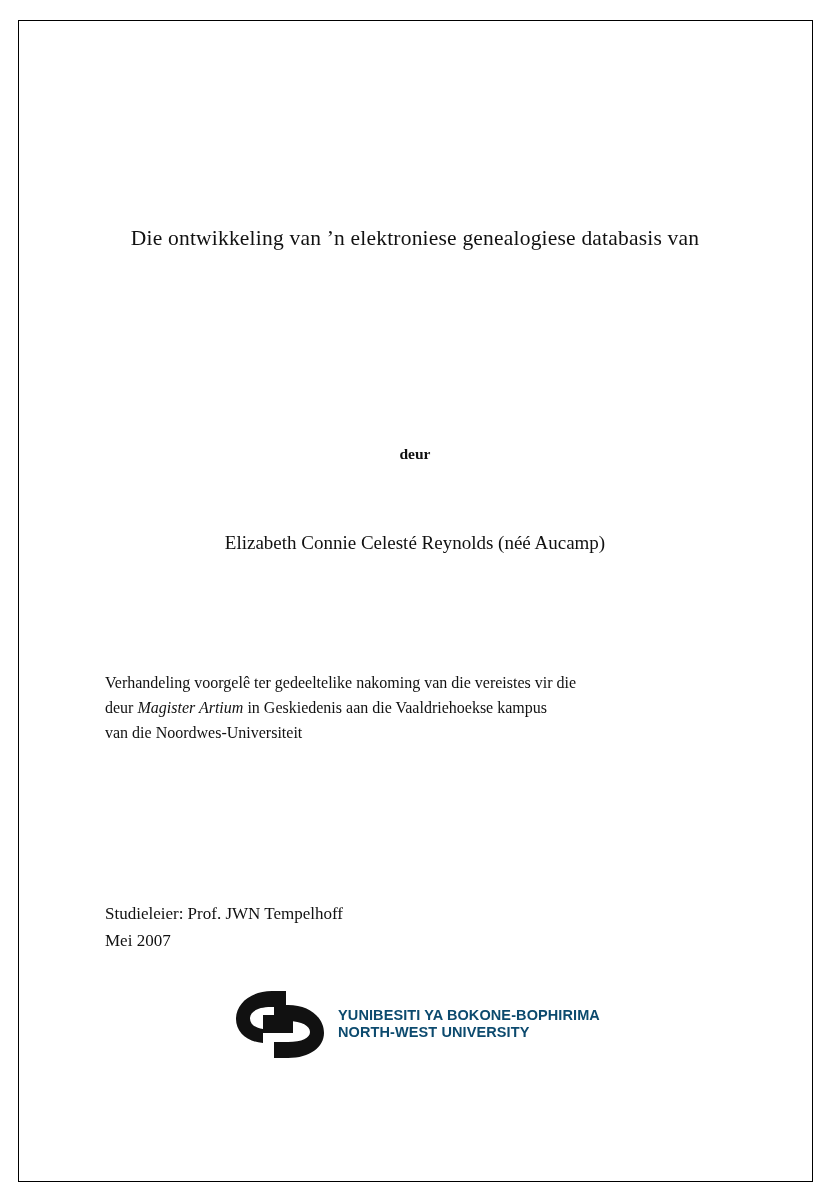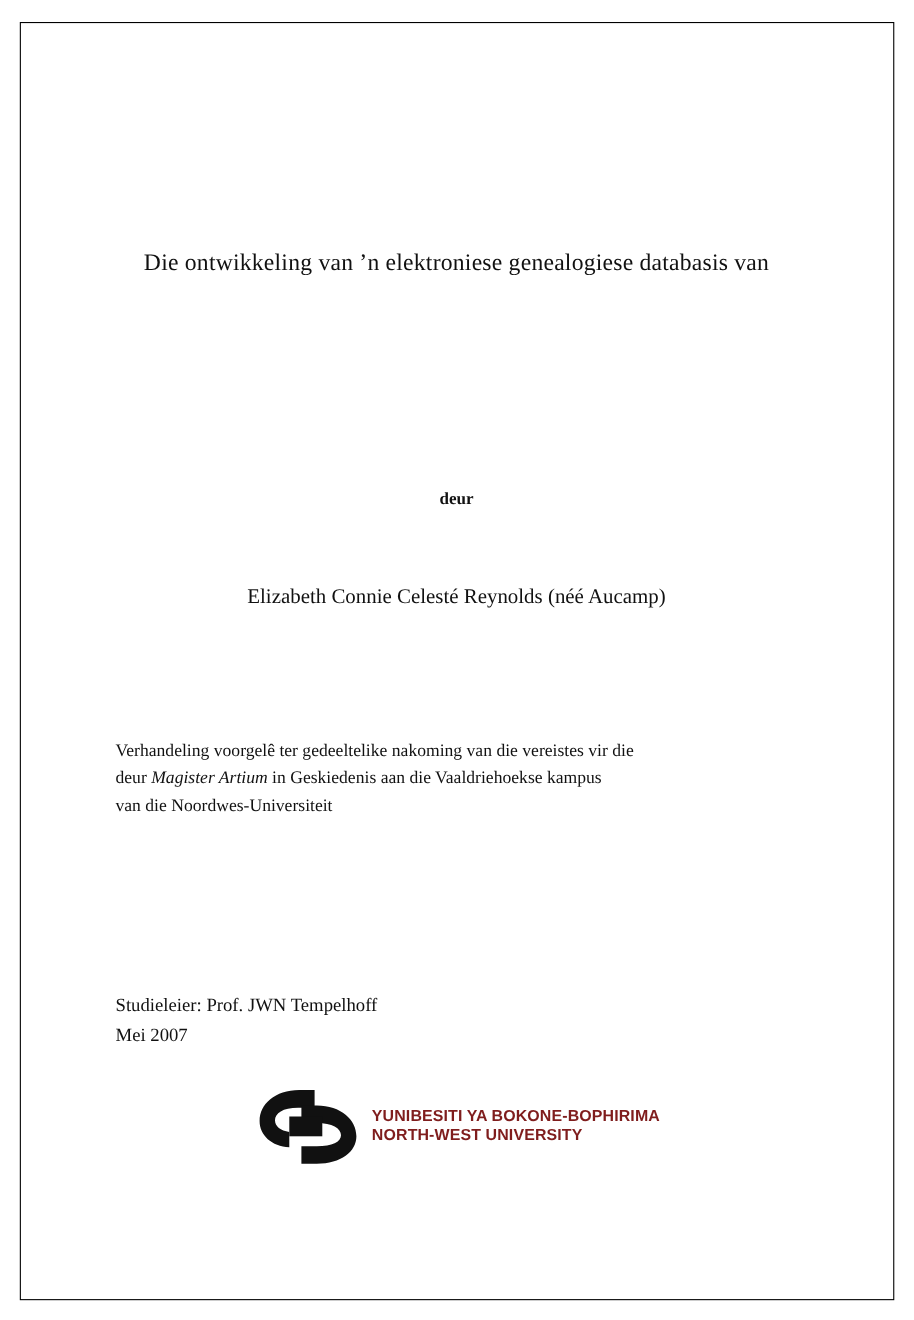--- a/index.html
+++ b/index.html
@@ -107,21 +107,21 @@
     height: 78px;
     margin-right: 8px;
     flex: 0 0 auto;
   }
   .logo-text {
     font-family: "Liberation Sans", sans-serif;
     font-size: 14.5px;
     line-height: 17.5px;
     font-weight: bold;
     letter-spacing: 0.1px;
-    color: #7f1d1d;
+    color: #0c4a6e;
     white-space: nowrap;
   }
 </style>
 </head>
 <body>
 
 <div class="page">
   <div class="page-frame"></div>
 
   <div class="content">

